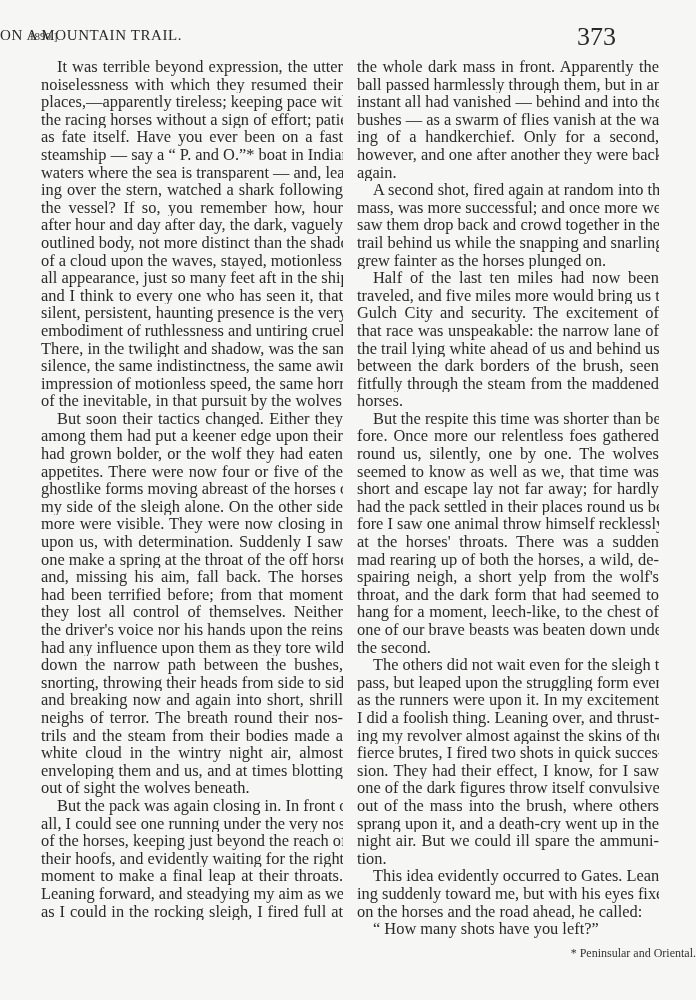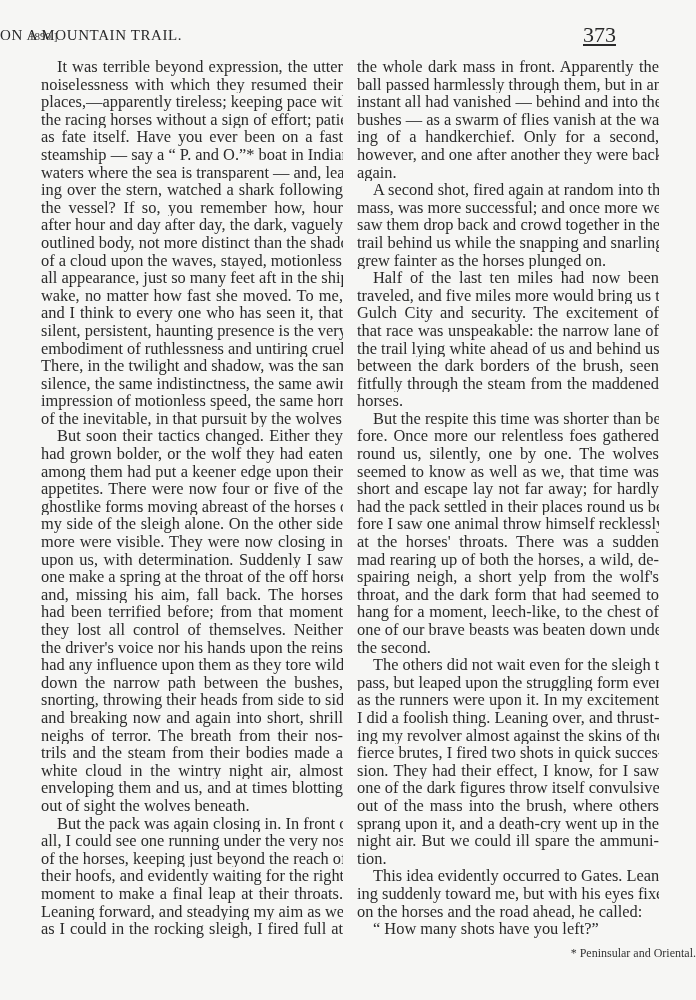--- a/index.html
+++ b/index.html
@@ -16,21 +16,21 @@
     .hdr-year {
       position: absolute; left: 29px; top: 8px;
       font-size: 11px; color: #333;
     }
     .hdr-title {
       position: absolute; left: 0; width: 696px; top: 5px;
       text-align: left; font-size: 15px; letter-spacing: 0.6px; color: #2a2a2a;
     }
     .hdr-page {
       position: absolute; right: 20px; top: 0px;
-      font-size: 22px; color: #2a2a2a; text-decoration: underline;
+      font-size: 26px; color: #2a2a2a;
     }
     .col {
       position: absolute; top: 58px; width: 302px;
       font-size: 16.4px; line-height: 17.6px;
     }
     .col-left { left: 41px; }
     .col-right { left: 357px; }
     .line {
       display: block; height: 17.6px; white-space: nowrap;
       text-align: justify; text-align-last: justify;
@@ -59,46 +59,45 @@
     <span class="line">the racing horses without a sign of effort; patient</span>
     <span class="line">as fate itself. Have you ever been on a fast</span>
     <span class="line">steamship — say a “ P. and O.”* boat in Indian</span>
     <span class="line">waters where the sea is transparent — and, lean-</span>
     <span class="line">ing over the stern, watched a shark following</span>
     <span class="line">the vessel? If so, you remember how, hour</span>
     <span class="line">after hour and day after day, the dark, vaguely</span>
     <span class="line">outlined body, not more distinct than the shadow</span>
     <span class="line">of a cloud upon the waves, stayed, motionless to</span>
     <span class="line">all appearance, just so many feet aft in the ship's</span>
-    <span class="line">wake, no matter how fast she moved. To me,</span>
     <span class="line">and I think to every one who has seen it, that</span>
     <span class="line">silent, persistent, haunting presence is the very</span>
     <span class="line">embodiment of ruthlessness and untiring cruelty.</span>
     <span class="line">There, in the twilight and shadow, was the same</span>
     <span class="line">silence, the same indistinctness, the same awing</span>
     <span class="line">impression of motionless speed, the same horror</span>
     <span class="line last">of the inevitable, in that pursuit by the wolves.</span>
     <span class="line indent">But soon their tactics changed. Either they</span>
+    <span class="line">among them had put a keener edge upon their</span>
     <span class="line">had grown bolder, or the wolf they had eaten</span>
-    <span class="line">among them had put a keener edge upon their</span>
     <span class="line">appetites. There were now four or five of the</span>
     <span class="line">ghostlike forms moving abreast of the horses on</span>
     <span class="line">my side of the sleigh alone. On the other side</span>
     <span class="line">more were visible. They were now closing in</span>
     <span class="line">upon us, with determination. Suddenly I saw</span>
     <span class="line">one make a spring at the throat of the off horse,</span>
     <span class="line">and, missing his aim, fall back. The horses</span>
     <span class="line">had been terrified before; from that moment</span>
     <span class="line">they lost all control of themselves. Neither</span>
     <span class="line">the driver's voice nor his hands upon the reins</span>
     <span class="line">had any influence upon them as they tore wildly</span>
     <span class="line">down the narrow path between the bushes,</span>
     <span class="line">snorting, throwing their heads from side to side,</span>
     <span class="line">and breaking now and again into short, shrill</span>
-    <span class="line">neighs of terror. The breath from their nos-</span>
+    <span class="line">neighs of terror. The breath round their nos-</span>
     <span class="line">trils and the steam from their bodies made a</span>
     <span class="line">white cloud in the wintry night air, almost</span>
     <span class="line">enveloping them and us, and at times blotting</span>
     <span class="line last">out of sight the wolves beneath.</span>
     <span class="line indent">But the pack was again closing in. In front of</span>
     <span class="line">all, I could see one running under the very noses</span>
     <span class="line">of the horses, keeping just beyond the reach of</span>
     <span class="line">their hoofs, and evidently waiting for the right</span>
     <span class="line">moment to make a final leap at their throats.</span>
     <span class="line">Leaning forward, and steadying my aim as well</span>

